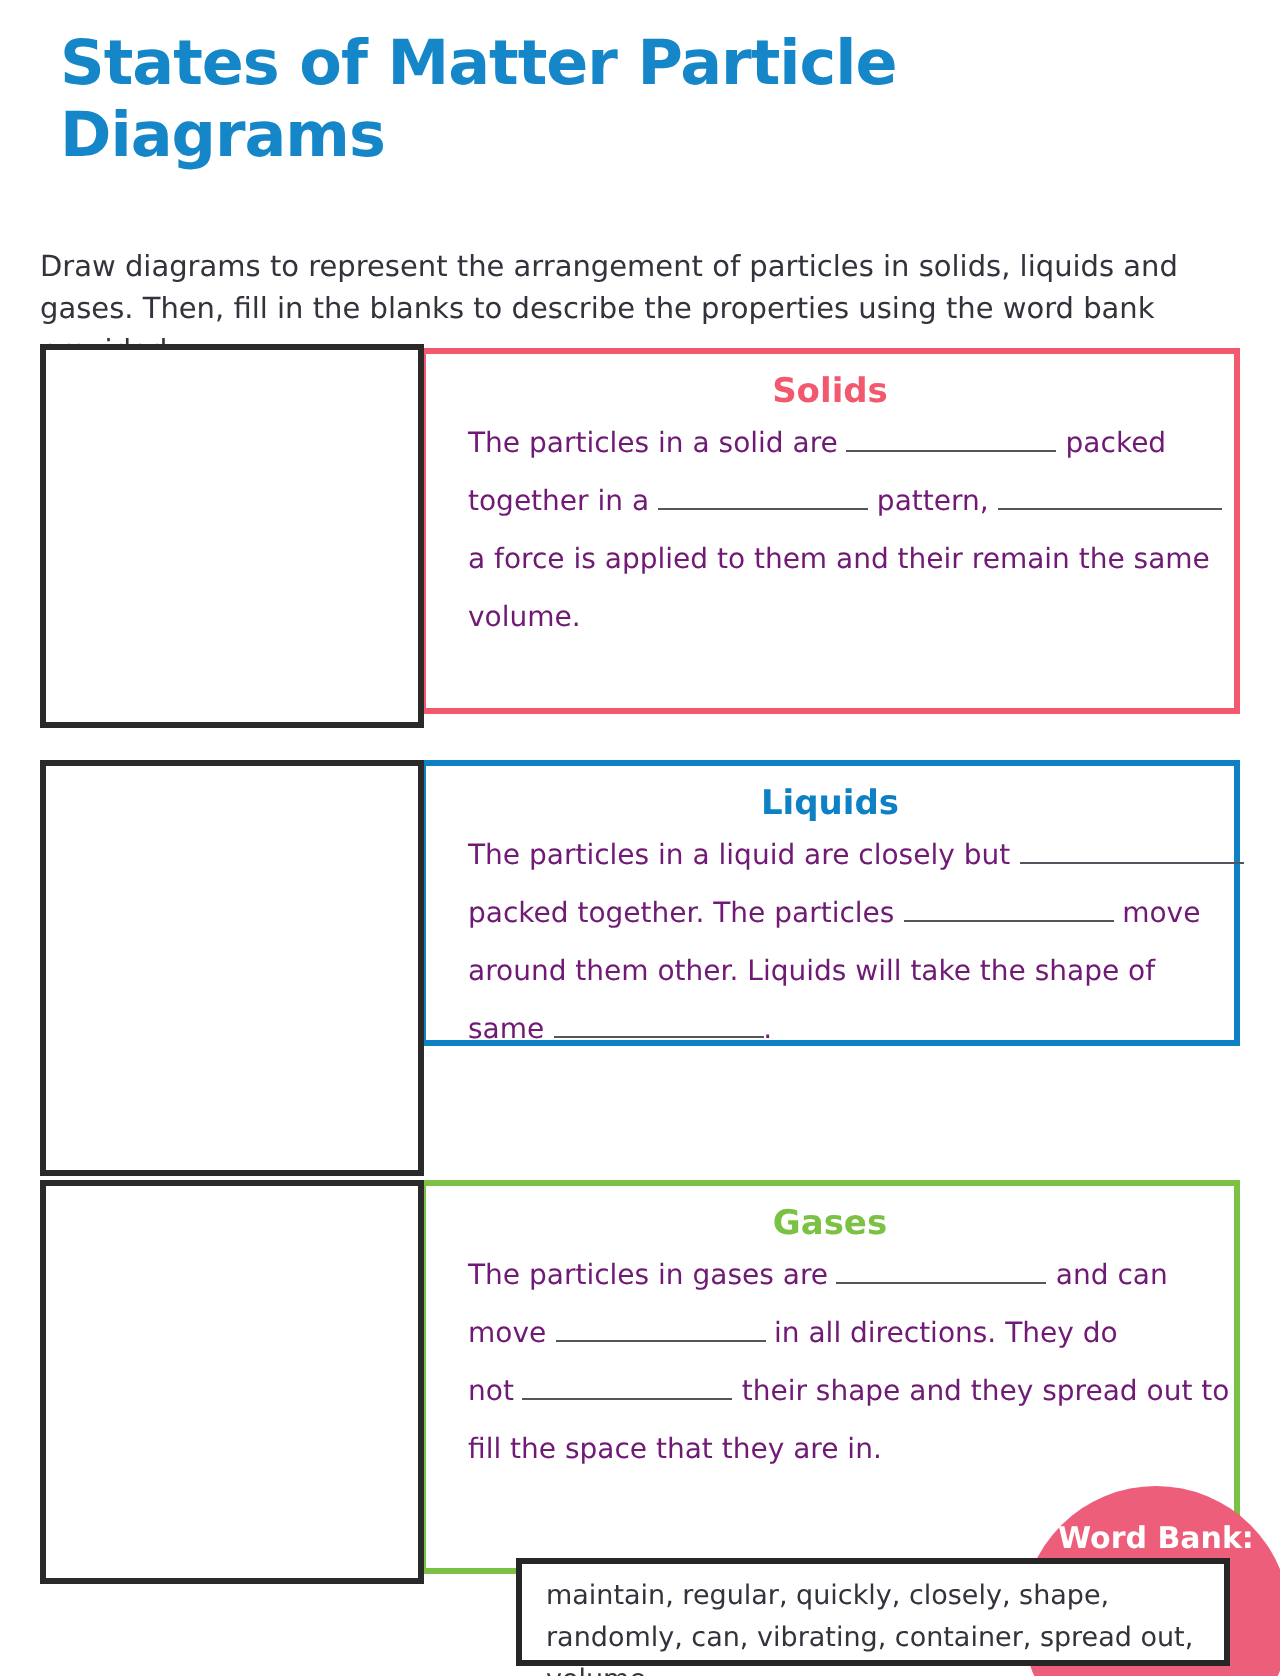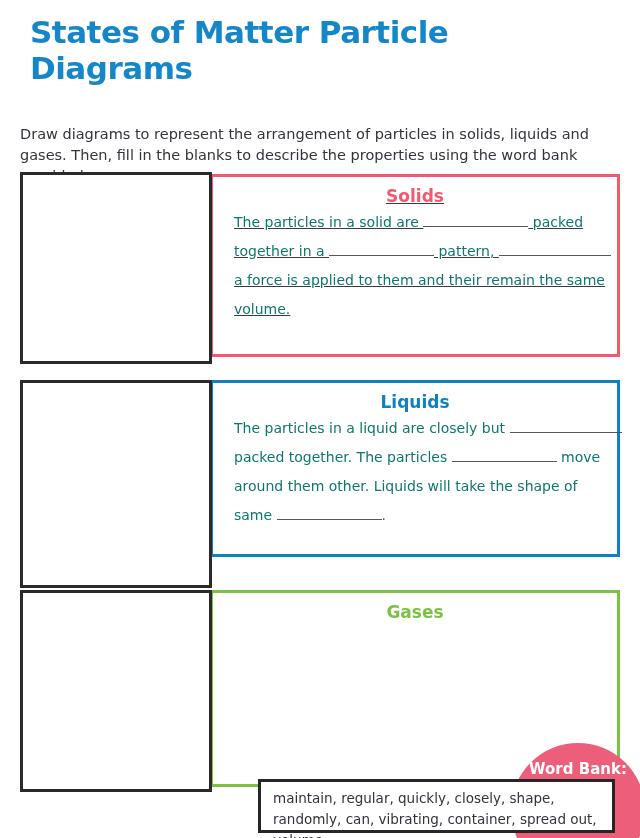--- a/index.html
+++ b/index.html
@@ -35,28 +35,28 @@
     border:3px solid #2a2a2a; background:#ffffff; z-index:3;
   }
   .draw-solids  { top:172px; height:192px; }
   .draw-liquids { top:380px; height:208px; }
   .draw-gases   { top:590px; height:202px; }
   .section-box {
     position:absolute; left:210px; width:410px; background:#ffffff;
     border:3px solid; z-index:1;
   }
   .sec-solids  { top:174px; height:183px; }
-  .sec-liquids { top:380px; height:177px; }
+  .sec-liquids { top:380px; height:143px; }
   .sec-gases   { top:590px; height:197px; }
   .section-heading {
     text-align:center; font-size:17px; font-weight:bold; margin-top:9px;
   }
   .lines { padding:2px 12px 0 21px; }
   .fill-line {
-    font-size:14px; line-height:29px; white-space:nowrap; color:#0f766e;
+    font-size:14px; line-height:29px; white-space:nowrap; color:#701a75;
   }
   .blank {
     display:inline-block; width:105px; height:12px;
     border-bottom:1.8px solid #55555e; vertical-align:baseline;
   }
   .wordbank-circle {
     position:absolute; left:511px; top:743px; width:134px; height:134px;
     border-radius:50%; z-index:2; display:flex; justify-content:center;
   }
   .wordbank-label {
@@ -72,21 +72,21 @@
 <body>
 
 <div class="page">
 
   <h1 class="title">States of Matter Particle Diagrams</h1>
 
 
   <p class="instructions">Draw diagrams to represent the arrangement of particles in solids, liquids and gases. Then, fill in the blanks to describe the properties using the word bank provided.</p>
 
   <div class="draw-box draw-solids"></div>
-  <section class="section-box sec-solids" style="border-color: rgb(242, 89, 110); text-decoration: underline;">
+  <section class="section-box sec-solids" style="border-color: rgb(242, 89, 110);">
     <h2 class="section-heading" style="color: rgb(242, 89, 110);">Solids</h2>
     <div class="lines">
         <div class="fill-line">The particles in a solid are <span class="blank"></span> packed</div>
         <div class="fill-line">together in a <span class="blank"></span> pattern, <span class="blank" style="width: 112px;"></span></div>
         <div class="fill-line">a force is applied to them and their remain the same</div>
         <div class="fill-line">volume.</div>
       </div>
   </section>
 
   <div class="draw-box draw-liquids"></div>
@@ -96,20 +96,26 @@
         <div class="fill-line">The particles in a liquid are closely but <span class="blank" style="width: 112px;"></span></div>
         <div class="fill-line">packed together. The particles <span class="blank"></span> move</div>
         <div class="fill-line">around them other. Liquids will take the shape of</div>
         <div class="fill-line">same <span class="blank"></span>.</div>
       </div>
   </section>
 
   <div class="draw-box draw-gases"></div>
   <section class="section-box sec-gases" style="border-color: rgb(123, 193, 67);">
     <h2 class="section-heading" style="color: rgb(123, 193, 67);">Gases</h2>
+    <div class="lines">
+        <div class="fill-line">The particles in gases are <span class="blank"></span> and can</div>
+        <div class="fill-line">move <span class="blank"></span> in all directions. They do</div>
+        <div class="fill-line">not <span class="blank"></span> their shape and they spread out to</div>
+        <div class="fill-line">fill the space that they are in.</div>
+      </div>
   </section>
 
   <div class="wordbank-circle" style="background: rgb(237, 94, 123);">
     <span class="wordbank-label">Word Bank:</span>
   </div>
   <div class="wordbank-box">
     <span>maintain, regular, quickly, closely, shape, randomly, can, vibrating, container, spread out, volume</span>
   </div>
 
 </div>

